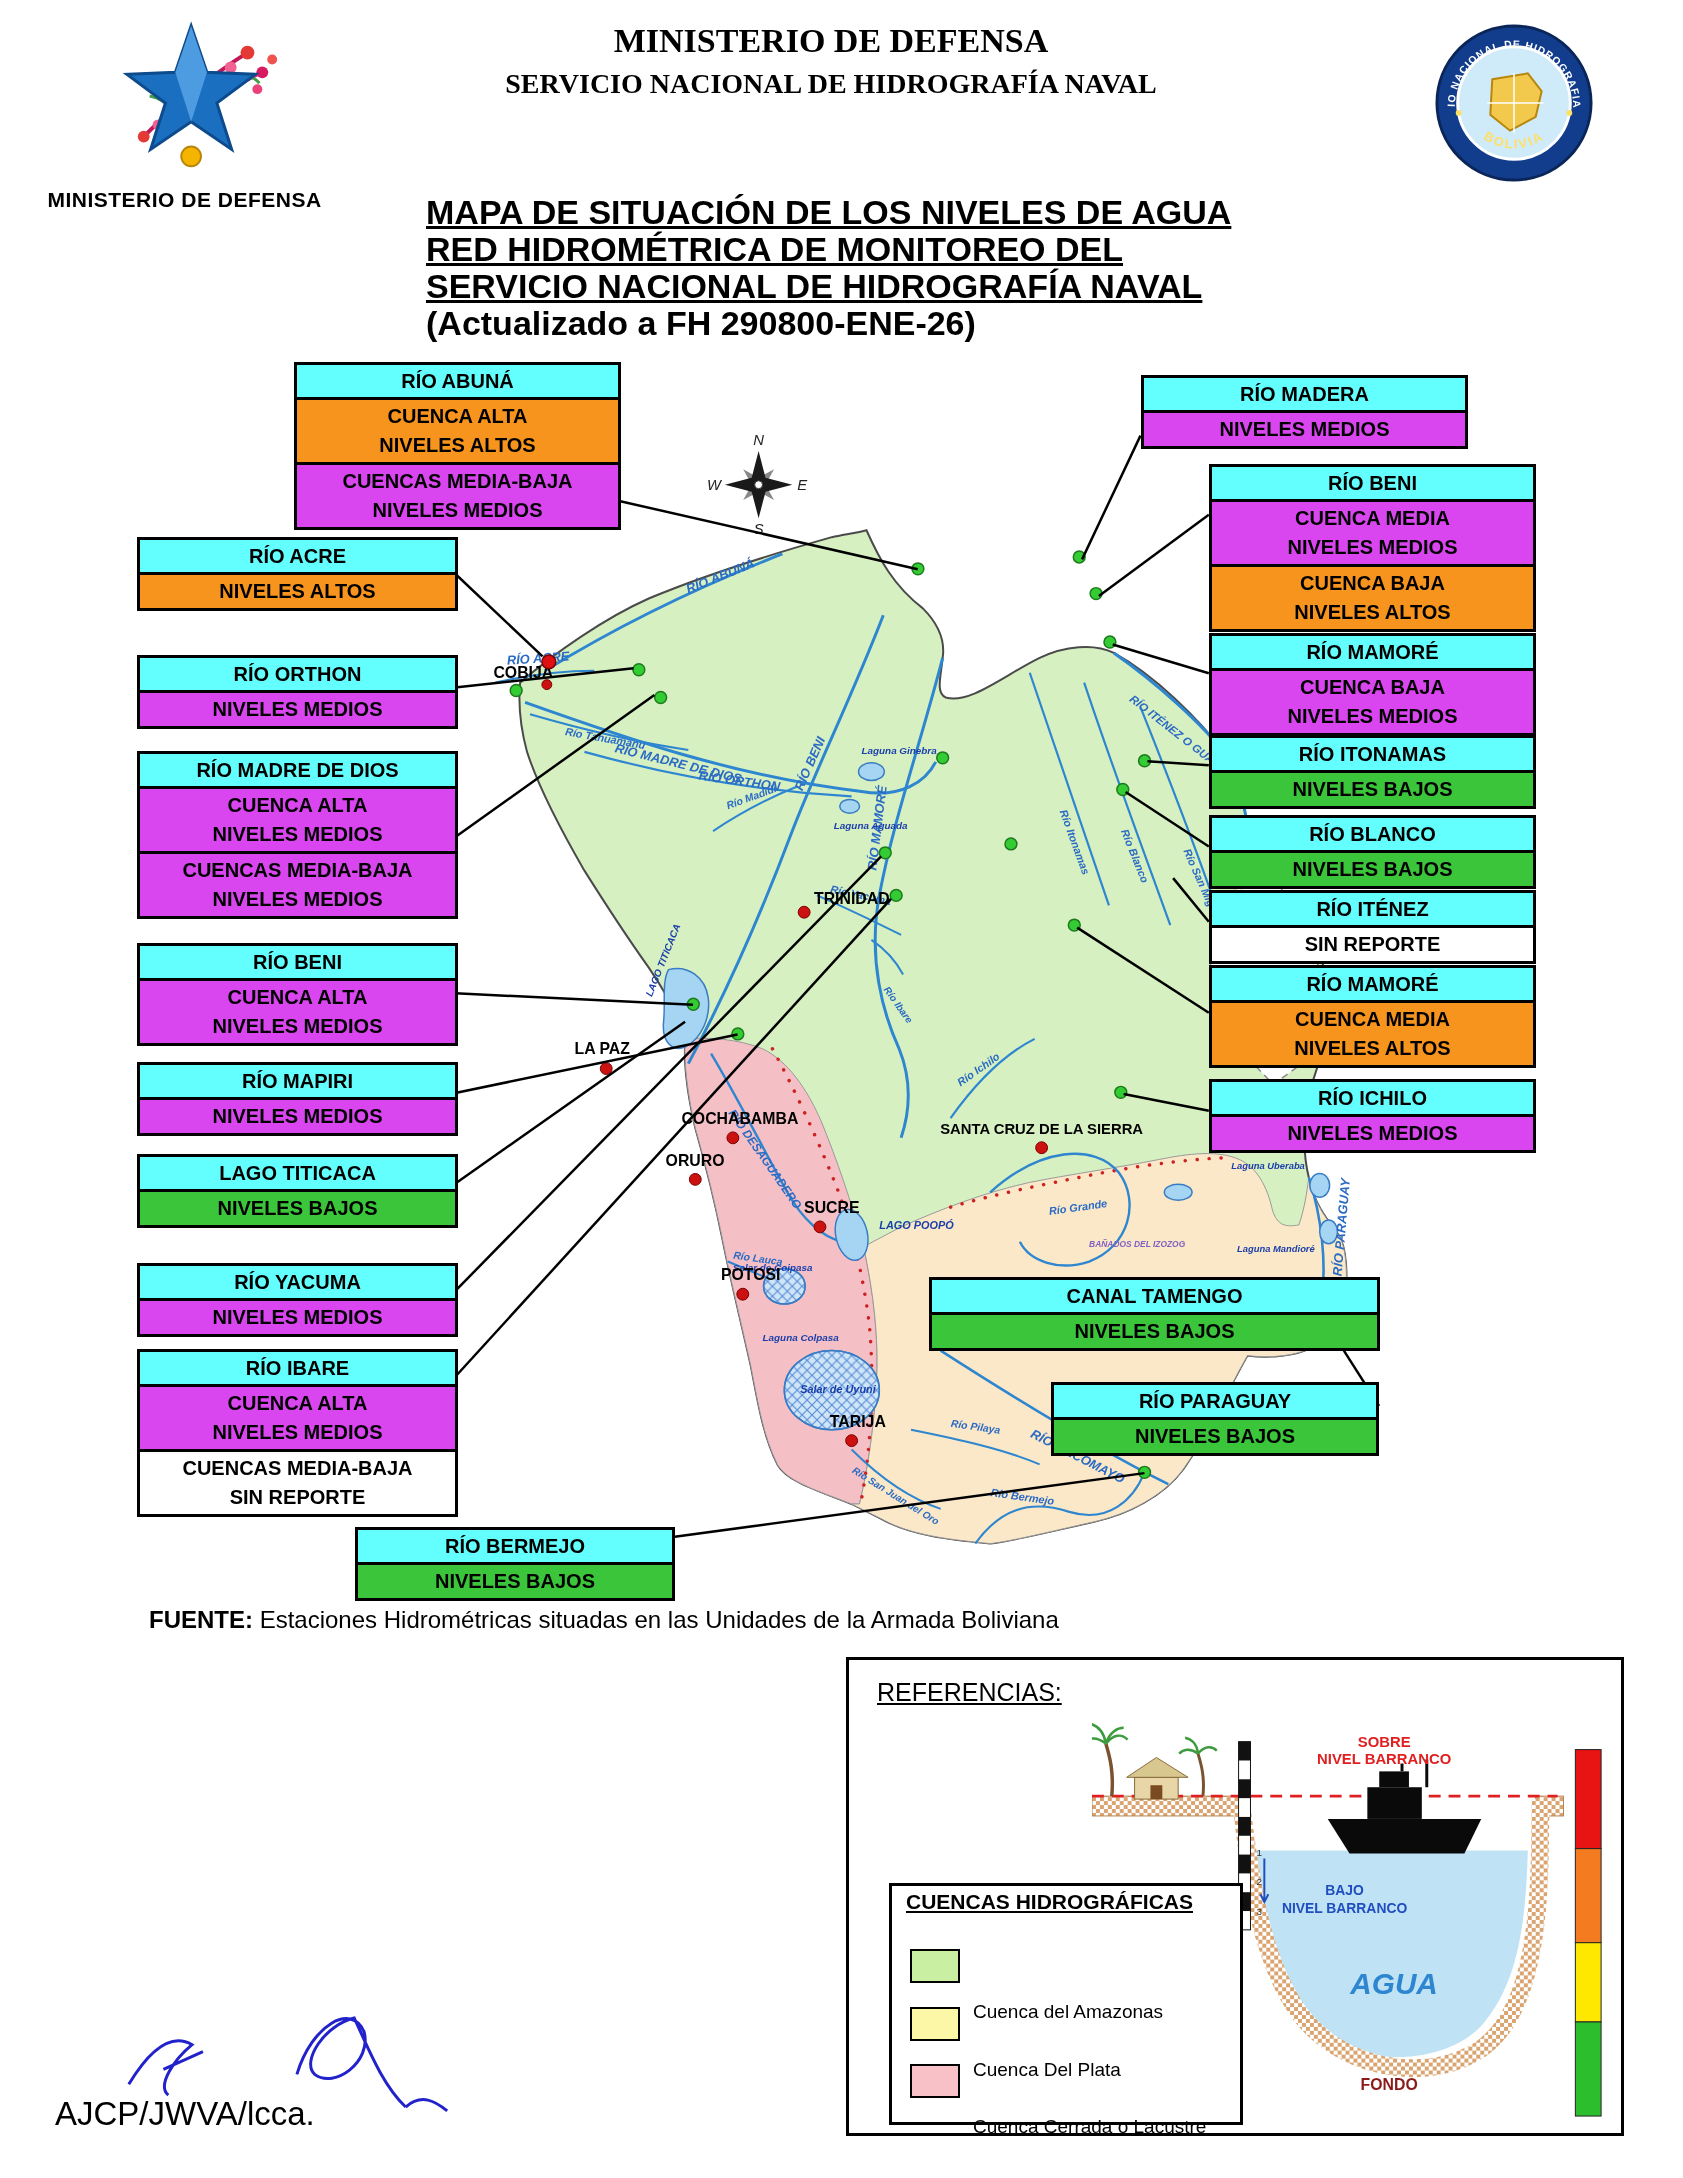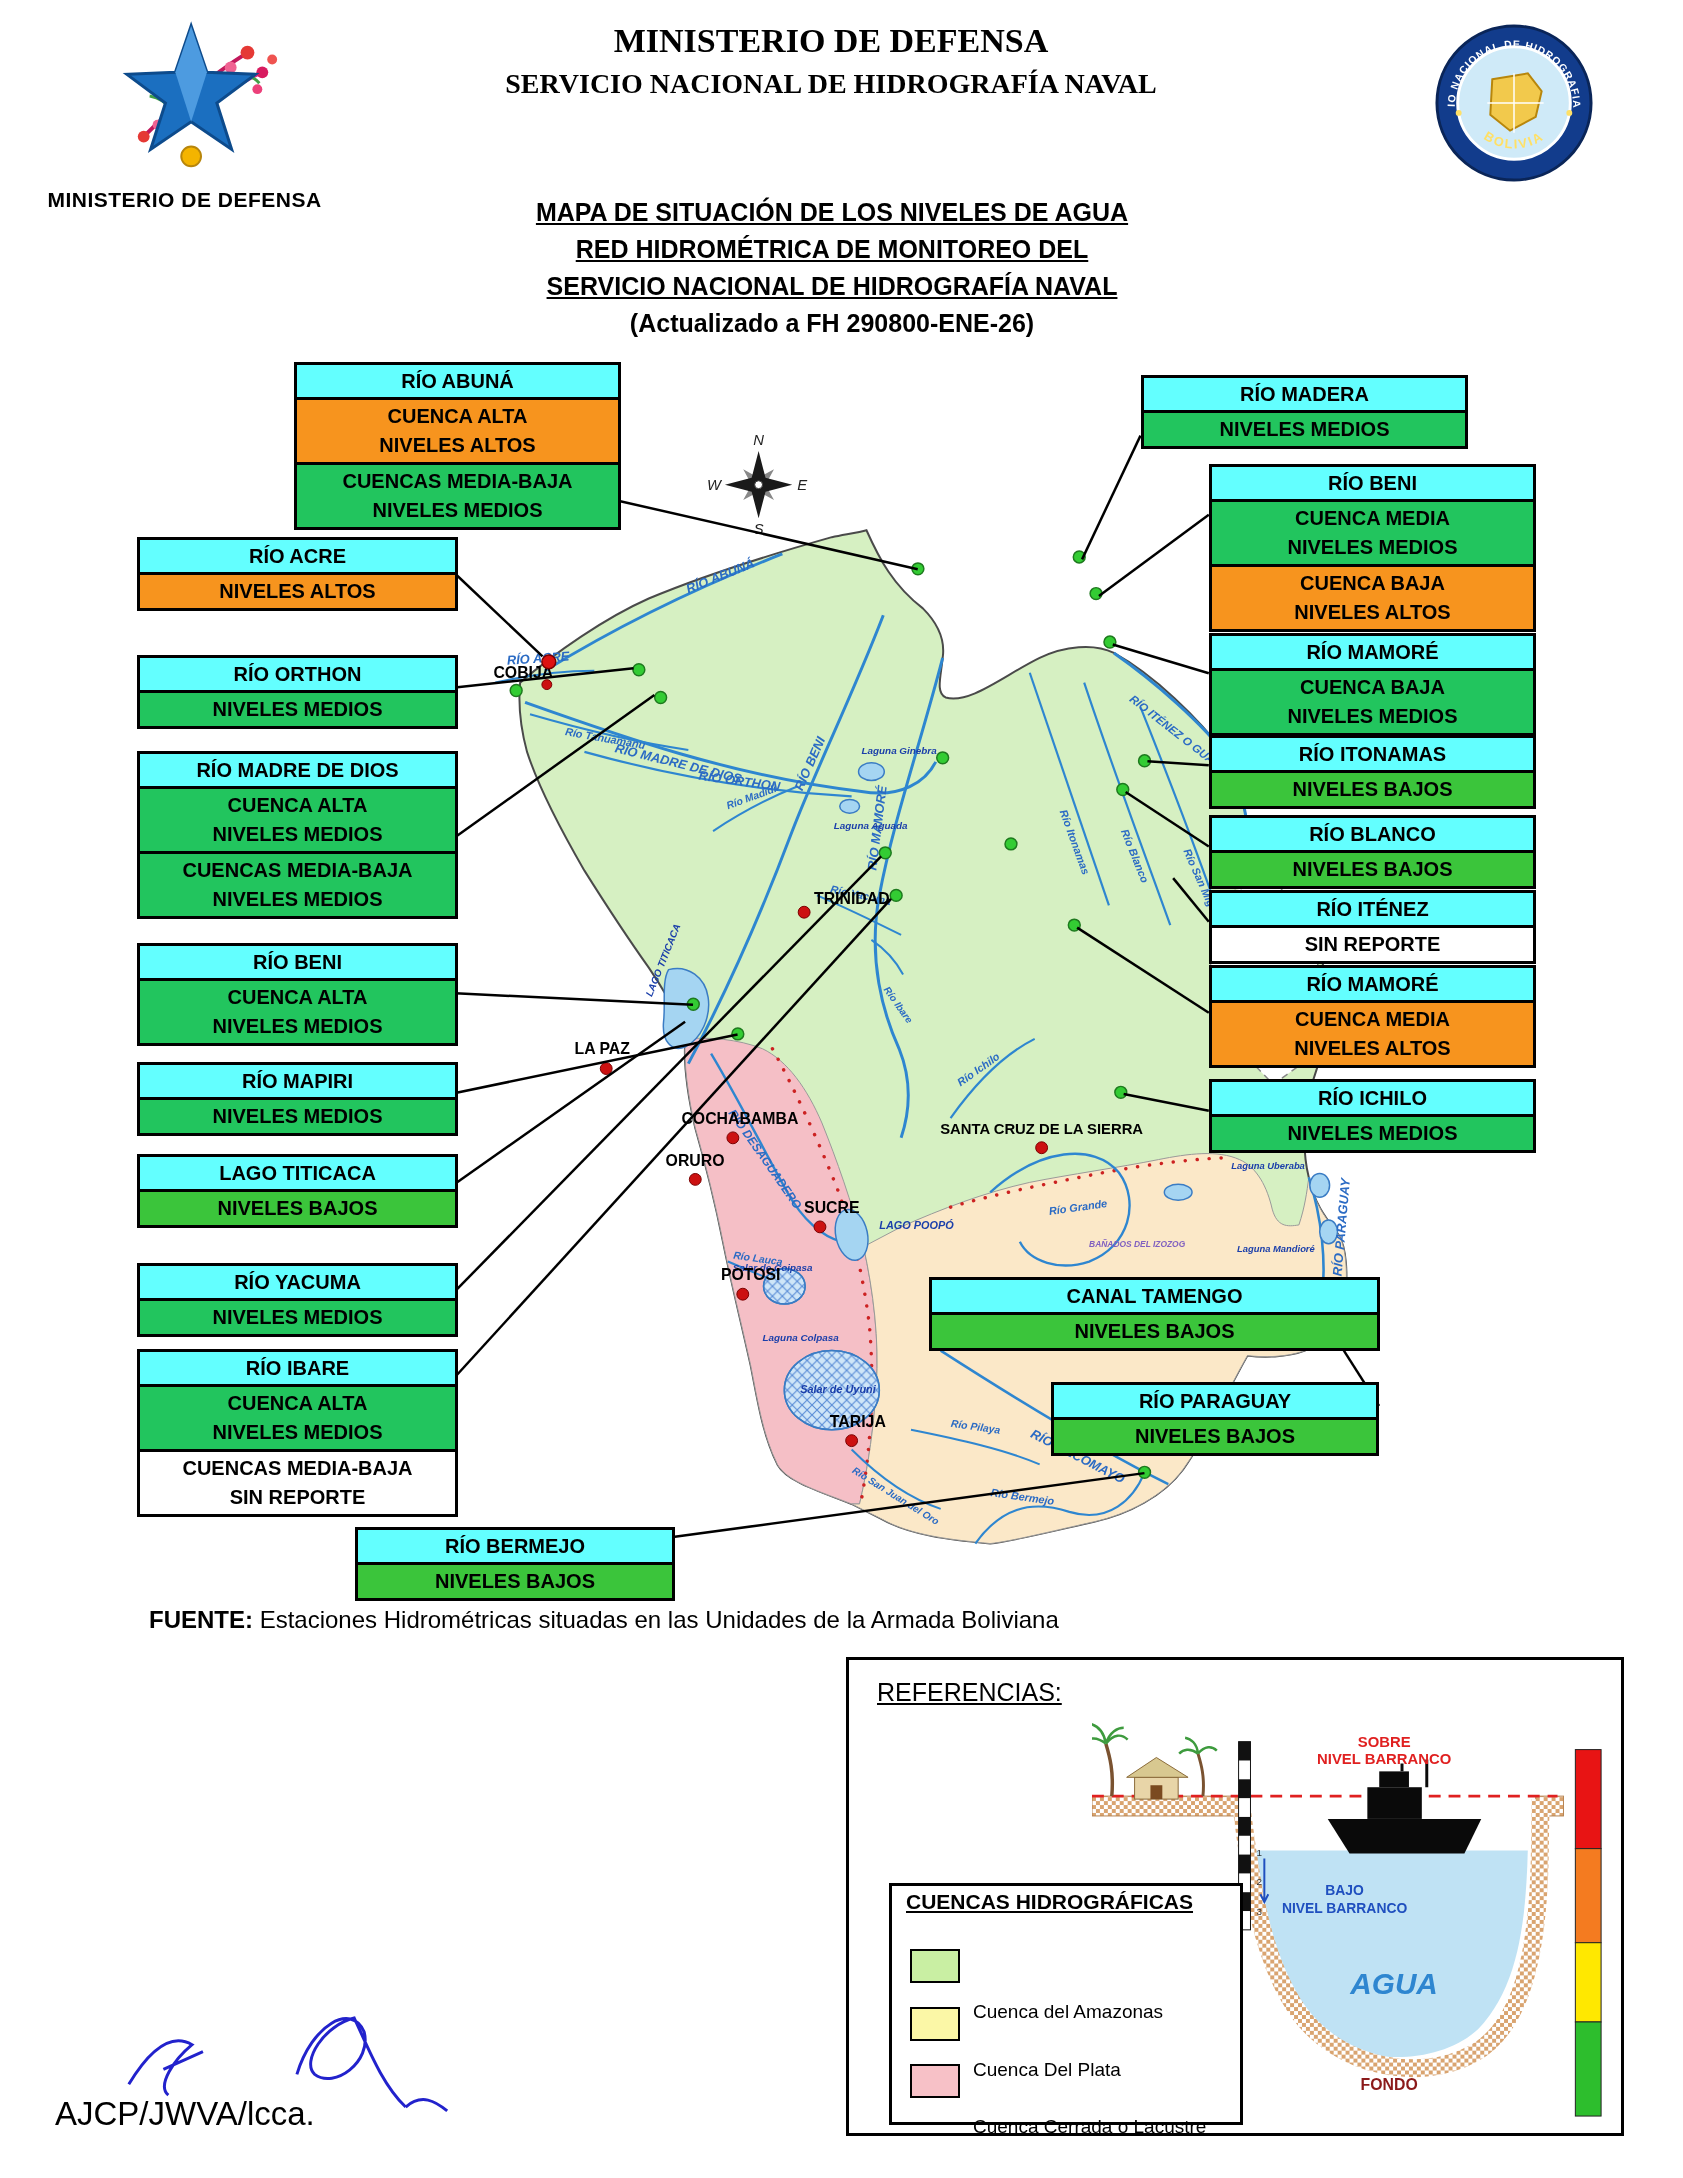--- a/index.html
+++ b/index.html
@@ -4,34 +4,34 @@
 <style>
   html,body{margin:0;padding:0;background:#e8e8e8;}
   .page{position:relative;width:1683px;height:2178px;background:#ffffff;overflow:hidden;
         font-family:"Liberation Sans",sans-serif;color:#000;}
   
   .titles{position:absolute;left:356px;top:18px;width:950px;text-align:center;
           font-family:"Liberation Serif",serif;font-weight:bold;}
   .t1{font-size:41px;line-height:51px;}
   .t2{font-size:34px;line-height:46px;}
   .t3{font-size:28px;line-height:40px;}
-  .subtitles{position:absolute;left:426px;top:194px;width:812px;text-align:center;
-             font-weight:bold;font-size:25px;line-height:37px;}
+  .subtitles{position:absolute;left:426px;top:194px;width:812px;
+             font-weight:bold;font-size:34px;line-height:37px;}
   .subtitles .u{text-decoration:underline;}
   .mindef-caption{position:absolute;left:36px;top:188px;width:297px;text-align:center;
                   font-weight:bold;font-size:21px;letter-spacing:0.5px;}
   
   .callout{position:absolute;border:3px solid #000;background:#fff;text-align:center;
            font-weight:bold;font-size:20px;z-index:30;}
   .callout .t{background:#63FFFF;padding:2px 2px;line-height:28px;border-bottom:3px solid #000;}
   .callout .s{padding:2px 2px;border-bottom:3px solid #000;}
   .callout .s:last-child{border-bottom:none;}
   .callout .ln{display:block;line-height:29px;}
   .c-or{background:#F7941E;}
-  .c-ye{background:#22c55e;}
+  .c-ye{background:#d946ef;}
   .c-gr{background:#3BC53B;}
   .c-wh{background:#FFFFFF;}
   
   .fuente{position:absolute;left:149px;top:1606px;font-size:24px;z-index:5;}
   .fuente b{font-weight:bold;}
   .panel{position:absolute;border:3px solid #000;background:#fff;z-index:5;}
   .novedades{left:137px;top:1657px;width:676px;height:473px;}
   .nov-title{position:absolute;left:25px;top:24px;font-size:26px;font-weight:bold;text-decoration:underline;}
   .nov-bullet{position:absolute;left:38px;top:95px;font-size:23px;width:594px;}
   .nov-bullet .dot{position:absolute;left:0;top:-6px;font-size:30px;}

